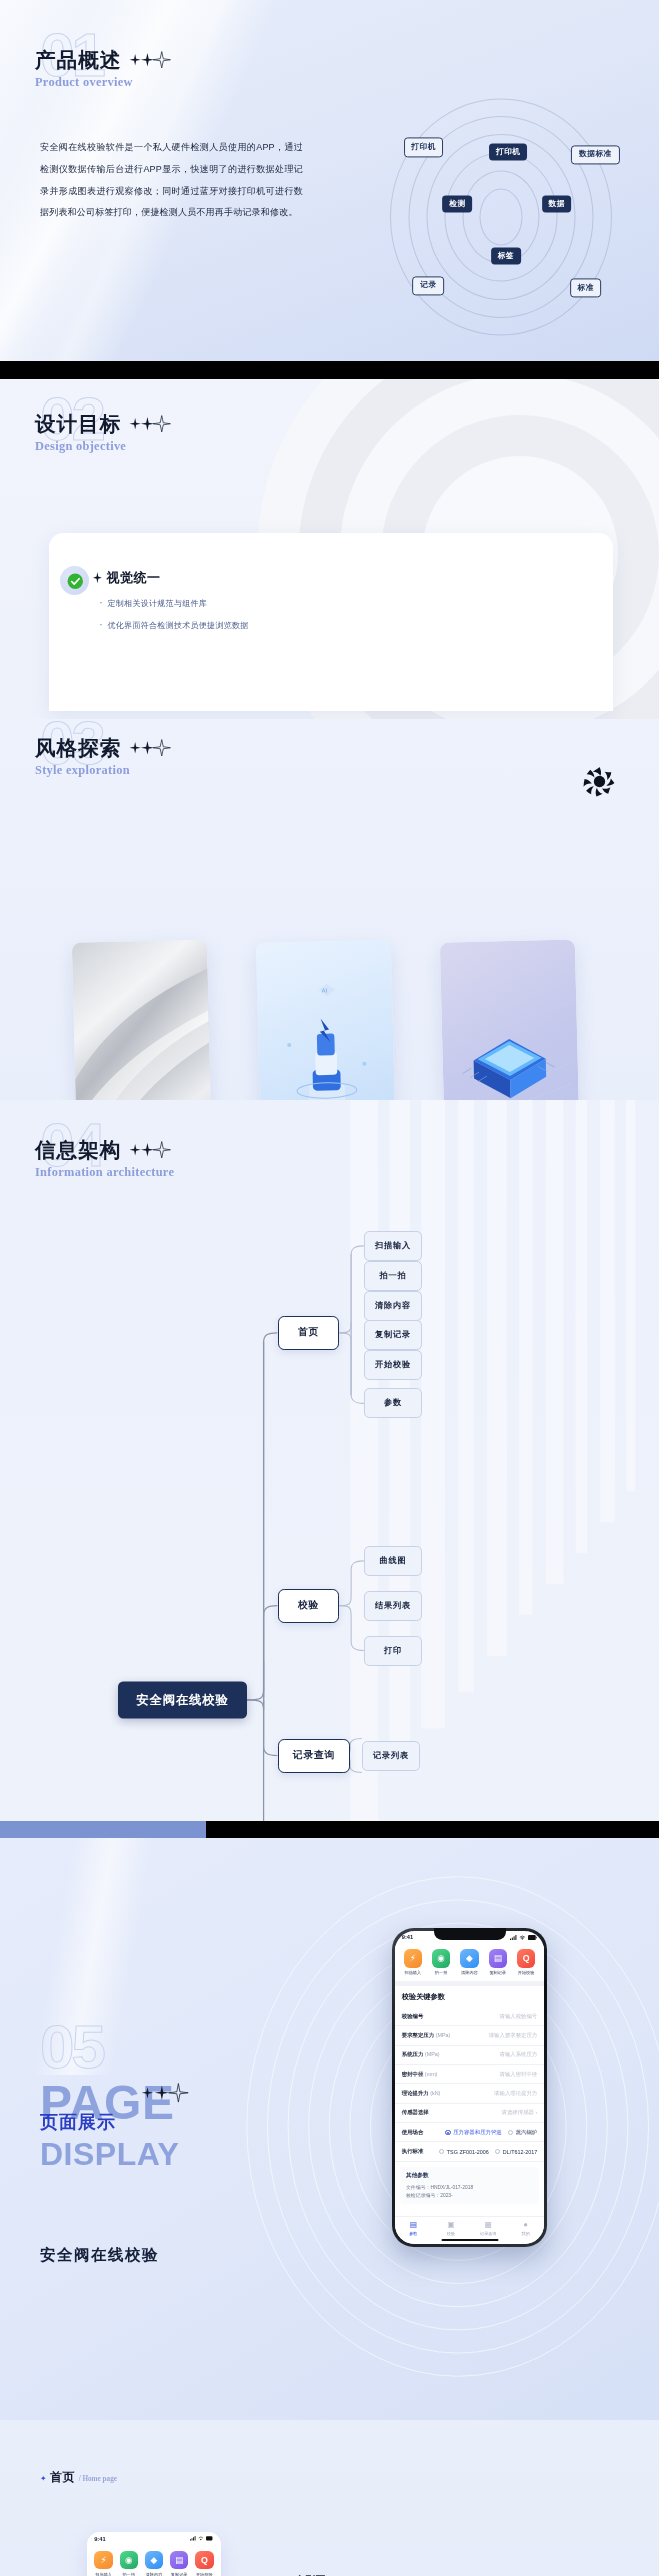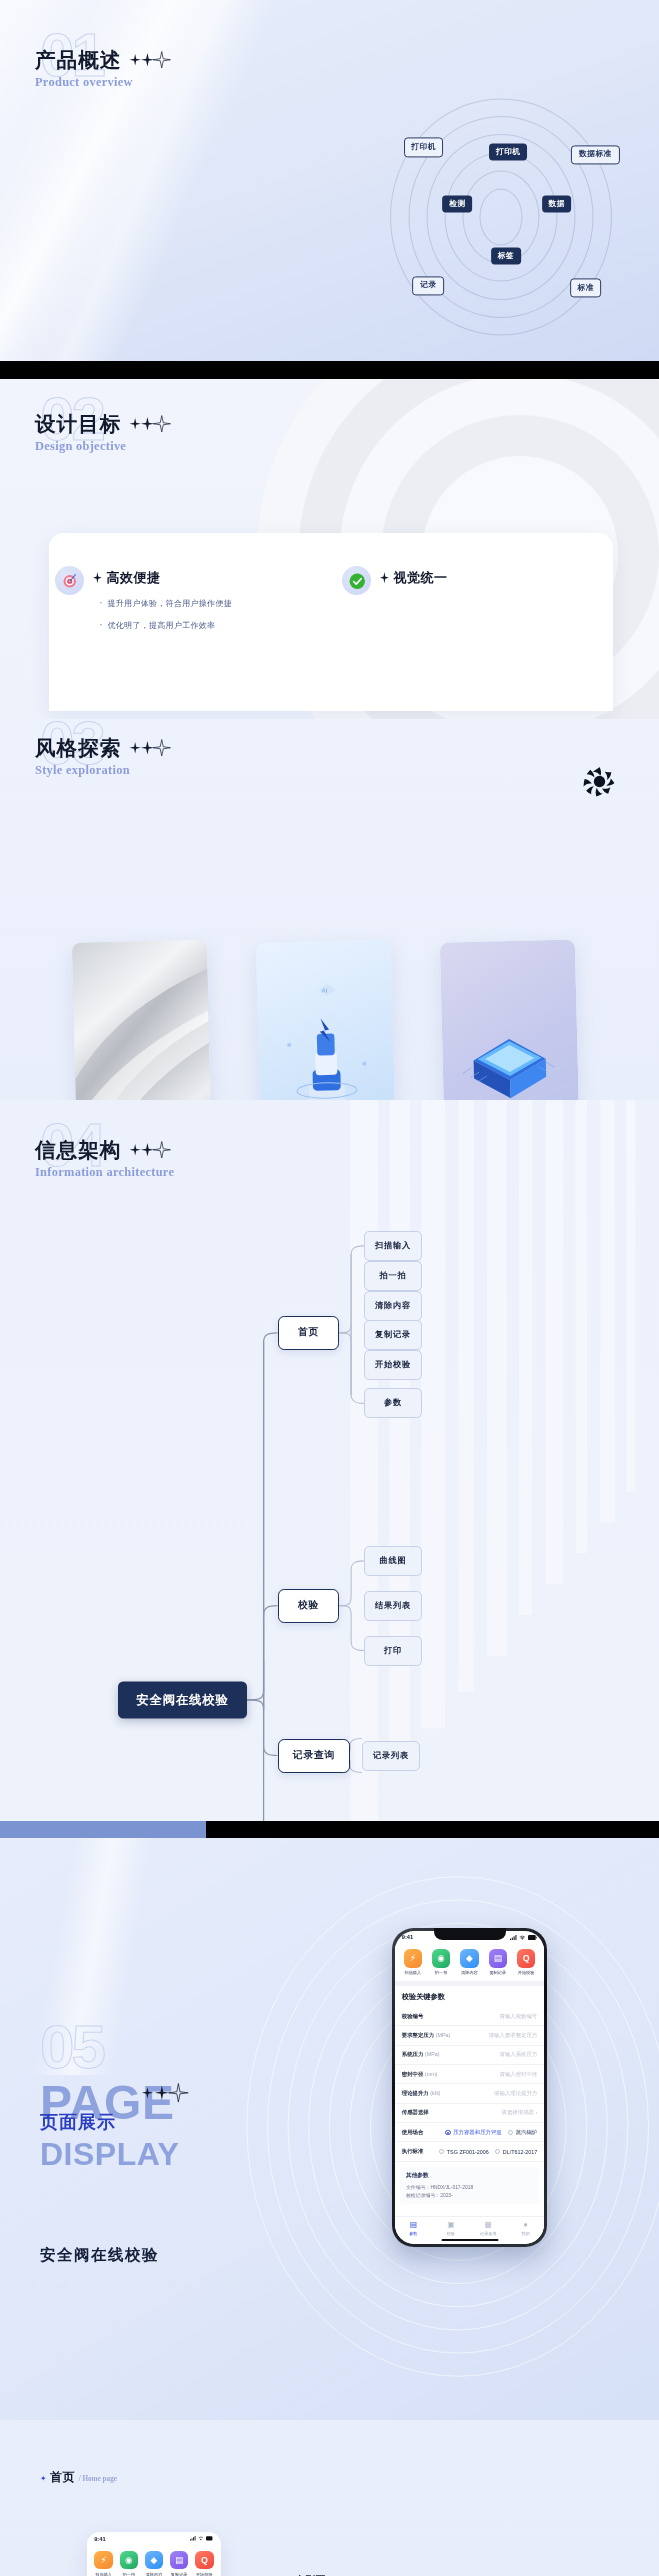--- a/index.html
+++ b/index.html
@@ -262,20 +262,21 @@
           <svg width="44" height="17.5" viewBox="0 0 86 34">
             <path d="M12 6 L14 15 L23 17 L14 19 L12 28 L10 19 L1 17 L10 15 Z" fill="#121a2e"></path>
             <path d="M36 4 L38.5 15 L49 17 L38.5 19 L36 30 L33.5 19 L23 17 L33.5 15 Z" fill="#121a2e"></path>
             <path d="M64 1 L67 15 L81 17 L67 19 L64 33 L61 19 L47 17 L61 15 Z" fill="none" stroke="#121a2e" stroke-width="1.4"></path>
           </svg>
         </span>
         <div class="en-title">Product overview</div>
       </div>
     </div>
 
+    <p class="ov-body">安全阀在线校验软件是一个私人硬件检测人员使用的APP，通过检测仪数据传输后台进行APP显示，快速明了的进行数据处理记录并形成图表进行观察修改；同时通过蓝牙对接打印机可进行数据列表和公司标签打印，便捷检测人员不用再手动记录和修改。</p>
 
     <div class="radar">
       <div class="rings">
         <div class="ring" style="width:222px;height:237px;"></div>
         <div class="ring" style="width:185px;height:202px;"></div>
         <div class="ring" style="width:149px;height:166px;"></div>
         <div class="ring" style="width:113px;height:129px;"></div>
         <div class="ring" style="width:77px;height:93px;"></div>
         <div class="ring" style="width:43px;height:57px;"></div>
       </div>
@@ -311,53 +312,36 @@
             <path d="M36 4 L38.5 15 L49 17 L38.5 19 L36 30 L33.5 19 L23 17 L33.5 15 Z" fill="#121a2e"></path>
             <path d="M64 1 L67 15 L81 17 L67 19 L64 33 L61 19 L47 17 L61 15 Z" fill="none" stroke="#121a2e" stroke-width="1.4"></path>
           </svg>
         </span>
         <div class="en-title">Design objective</div>
       </div>
     </div>
 
     <div class="obj-card">
       <div class="obj-col">
-        <div class="obj-icon">
-          <svg width="17.5" height="17.5" viewBox="0 0 34 34">
-            <circle cx="17" cy="18" r="12" fill="#f2788f"></circle>
-            <circle cx="17" cy="18" r="8" fill="#fff"></circle>
-            <circle cx="17" cy="18" r="5" fill="#e8445f"></circle>
-            <circle cx="17" cy="18" r="2" fill="#fff"></circle>
-            <path d="M17 18 L28 5" stroke="#4a6fd8" stroke-width="2.2" stroke-linecap="round"></path>
-          </svg>
-        </div>
-        <div class="obj-head">
-          <svg width="8.8" height="11.3" viewBox="0 0 17 22">
-              <path d="M8.5 0 L10.2 9 L17 11 L10.2 13 L8.5 22 L6.8 13 L0 11 L6.8 9 Z" fill="#121a2e"></path>
-            </svg>
-          <span class="t">高效便捷</span>
-        </div>
-        <ul class="obj-list">
-          <li>提升用户体验，符合用户操作便捷</li>
-          <li>优化明了，提高用户工作效率</li>
-        </ul>
-      </div>
-      <div class="obj-col">
         <div class="obj-icon" style="left:11.3px;">
           <svg width="18.5" height="18.5" viewBox="0 0 36 36">
             <circle cx="18" cy="18" r="15" fill="#34b233"></circle>
             <path d="M11 18.5 L16 23.5 L25.5 13" stroke="#fff" stroke-width="3.2" fill="none" stroke-linecap="round" stroke-linejoin="round"></path>
           </svg>
         </div>
         <div class="obj-head">
           <svg width="8.8" height="11.3" viewBox="0 0 17 22">
               <path d="M8.5 0 L10.2 9 L17 11 L10.2 13 L8.5 22 L6.8 13 L0 11 L6.8 9 Z" fill="#121a2e"></path>
             </svg>
           <span class="t">视觉统一</span>
         </div>
+        <ul class="obj-list">
+          <li>定制相关设计规范与组件库</li>
+          <li>优化界面符合检测技术员便捷浏览数据</li>
+        </ul>
       </div>
     </div>
   </section>
 
   <section id="sec-style">
     <div class="head-wrap sec-head">
       <div class="ghost-num">03</div>
       <div>
         <span class="cn-title">风格探索</span>
         <span class="sparks">

